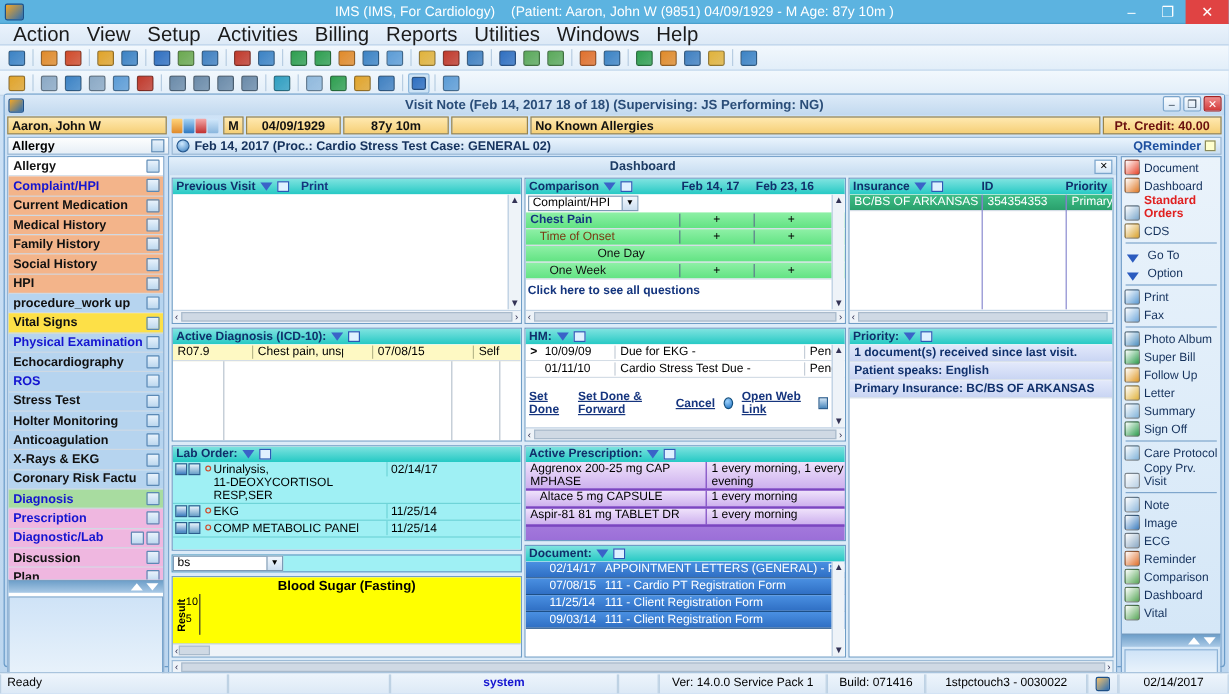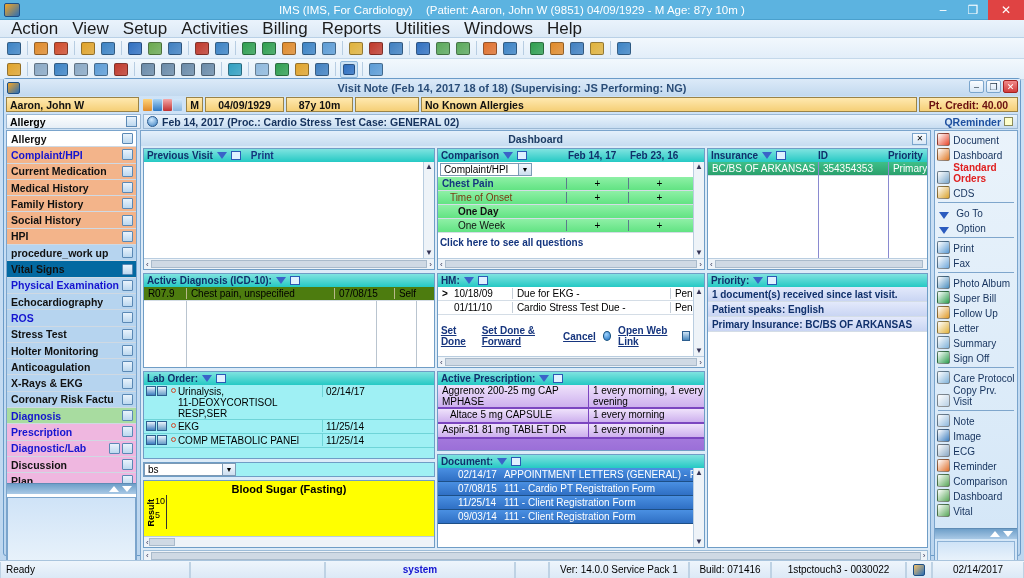--- a/index.html
+++ b/index.html
@@ -141,21 +141,21 @@
   .hscroll { height:11px; background:#eef3f8; border-top:1px solid #b9cde0;
      display:flex; align-items:center; justify-content:space-between;
      padding:0 2px; font-size:8px; color:#335; }
   .hthumb { height:8px; background:#cfd9e4; border:1px solid #a9bacb; width:60px;}
 
   .row { display:flex; align-items:center; height:14px; font-size:10px;
      border-bottom:1px solid #d4dde6; }
   .cell { padding-left:4px; overflow:hidden; white-space:nowrap; }
 
   .grn { background:linear-gradient(#8ef0a6,#62e383); }
-  .yel { background:#4d7c0f; }
+  .yel { background:#fef9c3;gap:24px; }
   .cyan { background:#9ff0f4; }
   .prp { background:linear-gradient(#caa2ee,#9b6fd8); }
   .blu { background:linear-gradient(#4a90e2,#2f6fc4); color:#fff; }
   .lav { background:linear-gradient(#e3e9fb,#c9d5f3); }
 
   .greenrow { background:linear-gradient(#3fbf88,#2aa06c); color:#fff; }
 
   .comboSm { height:13px; width:92px; background:#fff; border:1px solid #7c9ab5;
      display:flex; align-items:center; padding-left:3px; font-size:10px;
      justify-content:space-between;}
@@ -400,21 +400,21 @@
     <div class="patbar">
       <div class="fld" style="width:133px">Aaron, John W</div>
       <div class="pillicons">
         <i style="background:linear-gradient(#ffd37a,#e08a2a)"></i>
         <i style="background:linear-gradient(#a8d4f5,#2f78c0)"></i>
         <i style="background:linear-gradient(#f5a8a8,#c03030)"></i>
         <i style="background:linear-gradient(#d2e8fb,#8ab6dd)"></i>
       </div>
       <div class="fld" style="width:17px;justify-content:center">M</div>
       <div class="fld" style="width:79px;justify-content:center">04/09/1929</div>
-      <div class="fld" style="width:67px;justify-content:center">87y 10m</div>
+      <div class="fld" style="width:88px;justify-content:center">87y 10m</div>
       <div class="fld" style="width:64px"></div>
       <div class="fld" style="flex:1">No Known Allergies</div>
       <div class="fld" style="width:99px;justify-content:center;color:#6a1010">Pt. Credit: 40.00</div>
     </div>
 
     <div class="visitstrip">
       <div class="vsleft">
         <span>Allergy</span>
         <span style="margin-left:auto;width:11px;height:11px;background:linear-gradient(#e9f3fc,#bcd8ef);border:1px solid #5b89b5"></span>
       </div>
@@ -458,21 +458,21 @@
               <span class="doc"></span>
             </div>
             <div class="secitem" style="background: rgb(243, 180, 138);">
               <span style="color: rgb(17, 17, 17);">HPI</span>
               <span class="doc"></span>
             </div>
             <div class="secitem" style="background: rgb(182, 212, 239);">
               <span style="color: rgb(17, 17, 17);">procedure_work up</span>
               <span class="doc"></span>
             </div>
-            <div class="secitem" style="background: #0369a1;">
+            <div class="secitem" style="background: #fde047;">
               <span style="color: rgb(17, 17, 17);">Vital Signs</span>
               <span class="doc"></span>
             </div>
             <div class="secitem" style="background: rgb(182, 212, 239);">
               <span style="color: rgb(20, 20, 208);">Physical Examination</span>
               <span class="doc"></span>
             </div>
             <div class="secitem" style="background: rgb(182, 212, 239);">
               <span style="color: rgb(17, 17, 17);">Echocardiography</span>
               <span class="doc"></span>
@@ -669,21 +669,21 @@
                       <div class="cell" style="width: 128px; padding-left: 4px; color: rgb(20, 53, 126); font-weight: bold;">Chest Pain</div>
                       <div class="cell" style="width: 62px; text-align: center; padding-left: 0px; border-left: 1px solid rgb(92, 122, 140);">+</div>
                       <div class="cell" style="width: 62px; text-align: center; padding-left: 0px; border-left: 1px solid rgb(92, 122, 140);">+</div>
                     </div>
                     <div class="row grn">
                       <div class="cell" style="width: 128px; padding-left: 12px; color: rgb(122, 59, 18); font-weight: normal;">Time of Onset</div>
                       <div class="cell" style="width: 62px; text-align: center; padding-left: 0px; border-left: 1px solid rgb(92, 122, 140);">+</div>
                       <div class="cell" style="width: 62px; text-align: center; padding-left: 0px; border-left: 1px solid rgb(92, 122, 140);">+</div>
                     </div>
                     <div class="row grn">
-                      <div class="cell" style="width: 128px; padding-left: 20px; color: rgb(17, 17, 17); font-weight: bold;">One Day</div>
+                      <div class="cell" style="width: 128px; padding-left: 20px; color: rgb(17, 17, 17); font-weight: normal; margin-left: 40px;">One Day</div>
                       <div class="cell" style="width: 62px; text-align: center; padding-left: 0px; border-left: 1px solid rgb(92, 122, 140);"></div>
                       <div class="cell" style="width: 62px; text-align: center; padding-left: 0px; border-left: 1px solid rgb(92, 122, 140);"></div>
                     </div>
                     <div class="row grn">
                       <div class="cell" style="width: 128px; padding-left: 20px; color: rgb(17, 17, 17); font-weight: normal;">One Week</div>
                       <div class="cell" style="width: 62px; text-align: center; padding-left: 0px; border-left: 1px solid rgb(92, 122, 140);">+</div>
                       <div class="cell" style="width: 62px; text-align: center; padding-left: 0px; border-left: 1px solid rgb(92, 122, 140);">+</div>
                     </div>
                   </div>
                 <div style="padding:4px 2px 0 2px;font-size:10px;font-weight:bold;color:#14357e">Click here to see all questions</div>
@@ -702,21 +702,21 @@
             <div class="panel" style="height:95px">
               <div class="phdr">
                 <span>HM:</span>
                 <span class="funnel"></span>
                 <span class="winic"></span>
               </div>
               <div class="pbody">
                 <div id="hmrows">
                     <div class="row" style="background: rgb(255, 255, 255);">
                       <div class="cell" style="width: 12px; font-weight: bold;">&gt;</div>
-                      <div class="cell" style="width: 62px;">10/18/09</div>
+                      <div class="cell" style="width: 62px;">10/09/09</div>
                       <div class="cell" style="flex: 1 1 0%; border-left: 1px solid rgb(197, 206, 216);">Due for EKG  -</div>
                       <div class="cell" style="width: 34px; border-left: 1px solid rgb(197, 206, 216);">Pend</div>
                     </div>
                     <div class="row" style="background: rgb(255, 255, 255);">
                       <div class="cell" style="width: 12px; font-weight: bold;"></div>
                       <div class="cell" style="width: 62px;">01/11/10</div>
                       <div class="cell" style="flex: 1 1 0%; border-left: 1px solid rgb(197, 206, 216);">Cardio Stress Test Due  -</div>
                       <div class="cell" style="width: 34px; border-left: 1px solid rgb(197, 206, 216);">Pend</div>
                     </div>
                   </div>

